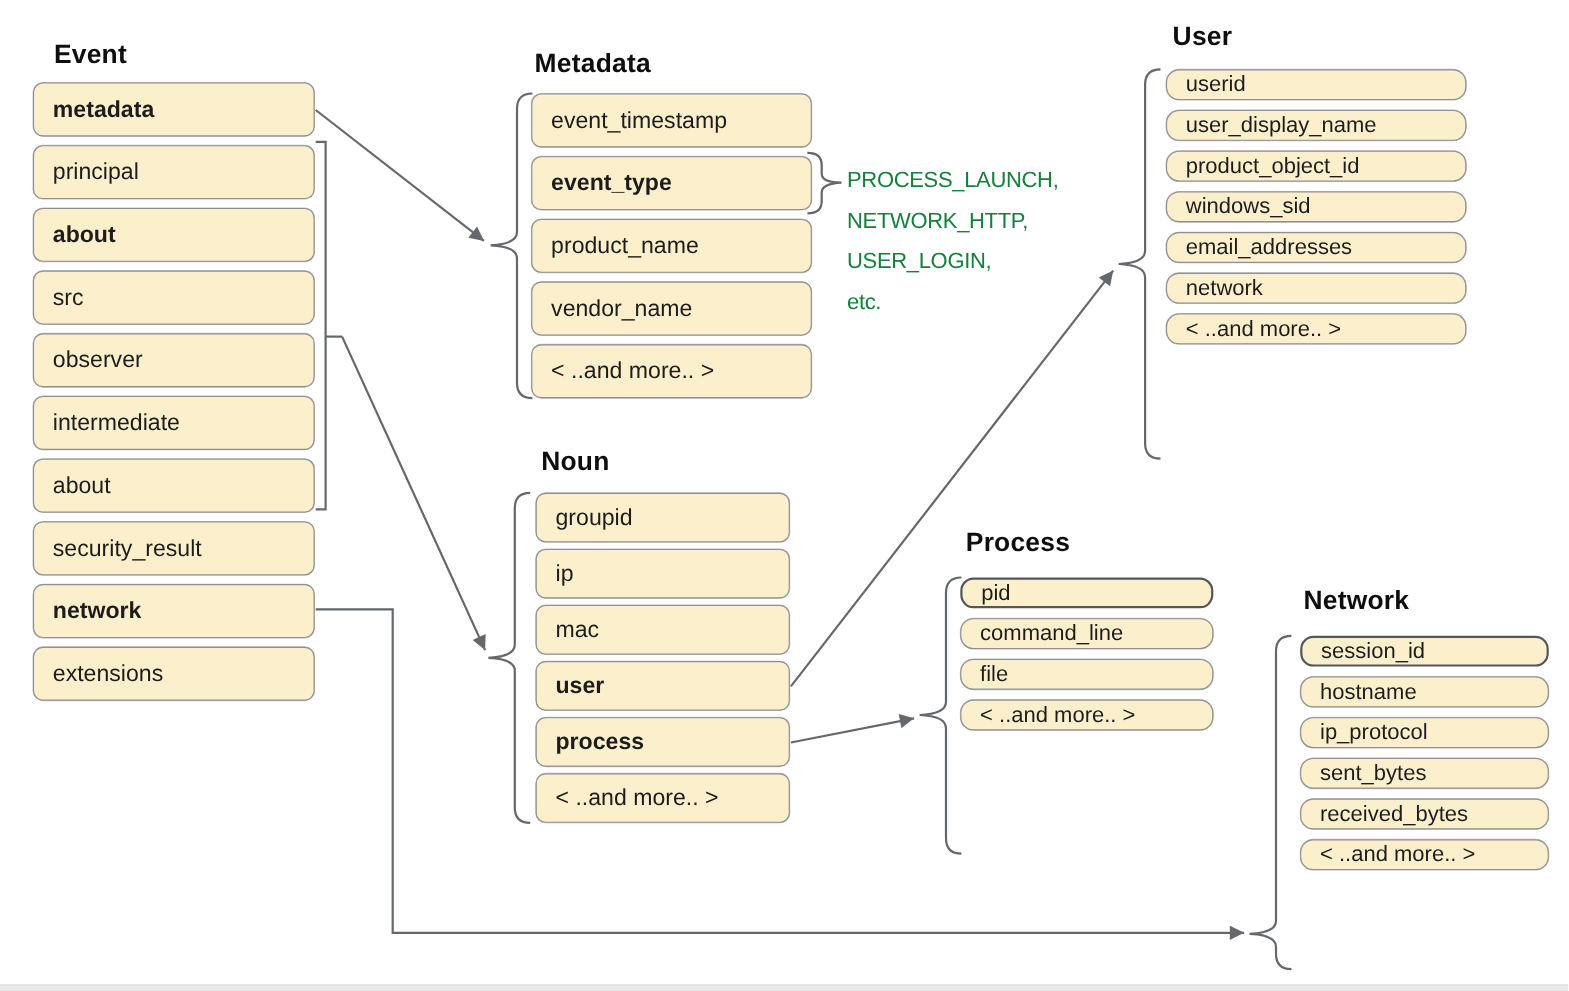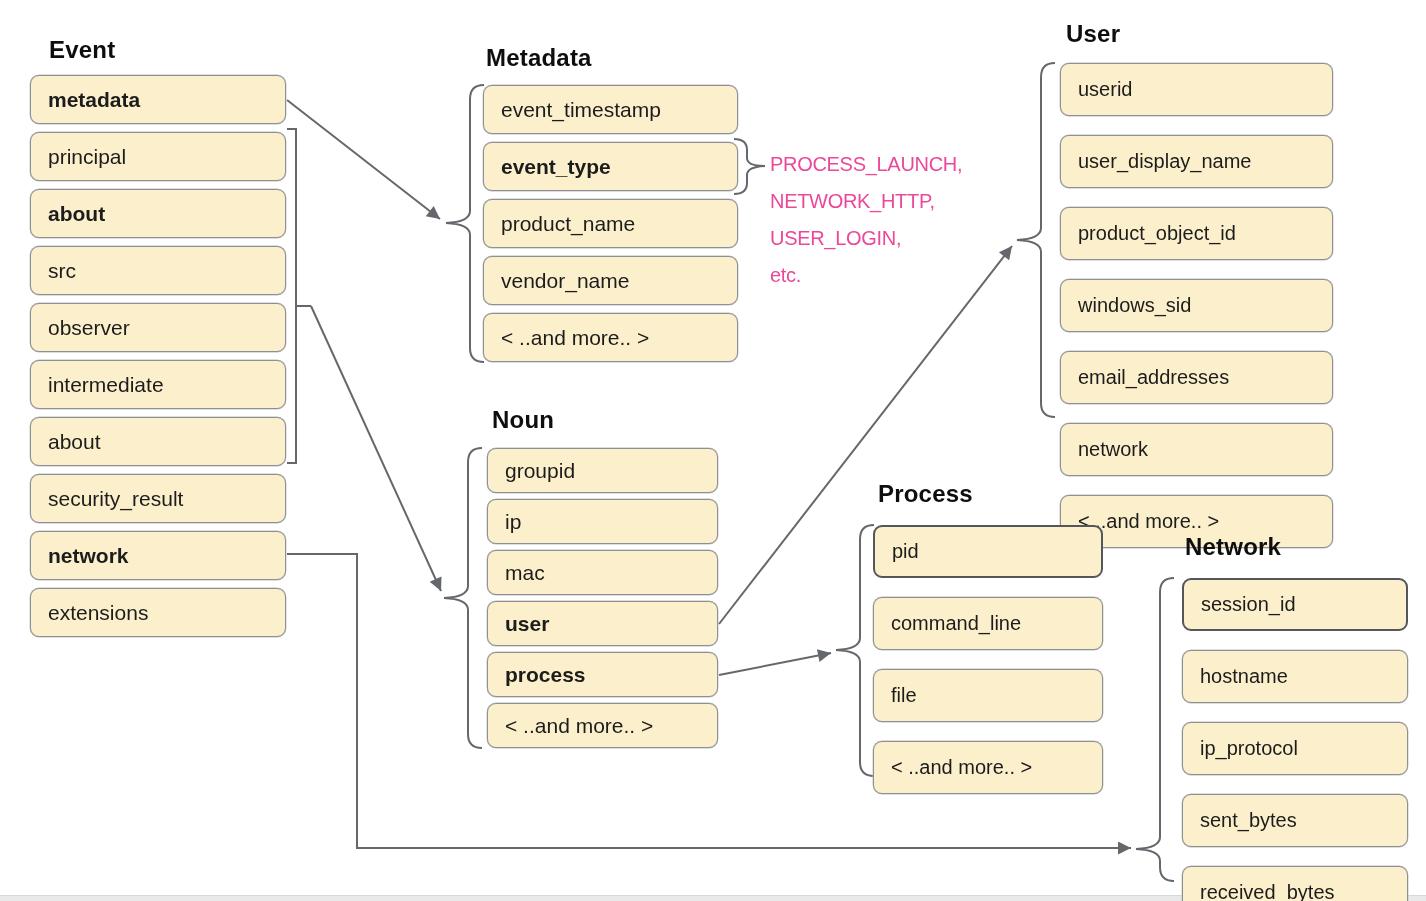--- a/index.html
+++ b/index.html
@@ -13,27 +13,27 @@
     margin:0;padding:0;font-size:24px;font-weight:bold;color:#0e0e0e;
     letter-spacing:0.2px;
   }
   .boxes{display:block;}
   .box{
     box-sizing:border-box;background:#fcf0cc;border:1.6px solid #8e9093;
     border-radius:9px;display:flex;align-items:center;padding-left:17px;
     font-size:20px;color:#1c1c1c;box-shadow:0 0 0 0.4px #b9bcbe;
   }
   .group-event .box,.group-metadata .box{height:49px;margin-bottom:8px;font-size:21px;}
-  .group-user .box,.group-process .box,.group-network .box{height:53px;margin-bottom:19px;}
+  .group-user .box,.group-process .box,.group-network .box{height:28px;margin-bottom:9px;border-radius:12px;}
   .group-noun .box{height:45px;margin-bottom:6px;font-size:21px;}
   .box.bold{font-weight:bold;}
   .box.italic{}
   .box.strong{border-color:#53565a;border-width:2px;box-shadow:none;}
   .annotation{
-    position:absolute;z-index:2;font-size:20px;color:#ec4899;
+    position:absolute;z-index:2;font-size:20px;color:#15803d;
     line-height:37px;letter-spacing:-0.3px;white-space:nowrap;
   }
   .ann-line{display:block;}
   .bottom-band{
     position:absolute;left:0;top:895px;width:1426px;height:6px;
     background:#e9e9e9;border-top:1px solid #d7d7d7;z-index:0;
   }
 </style>
 </head>
 <body>

